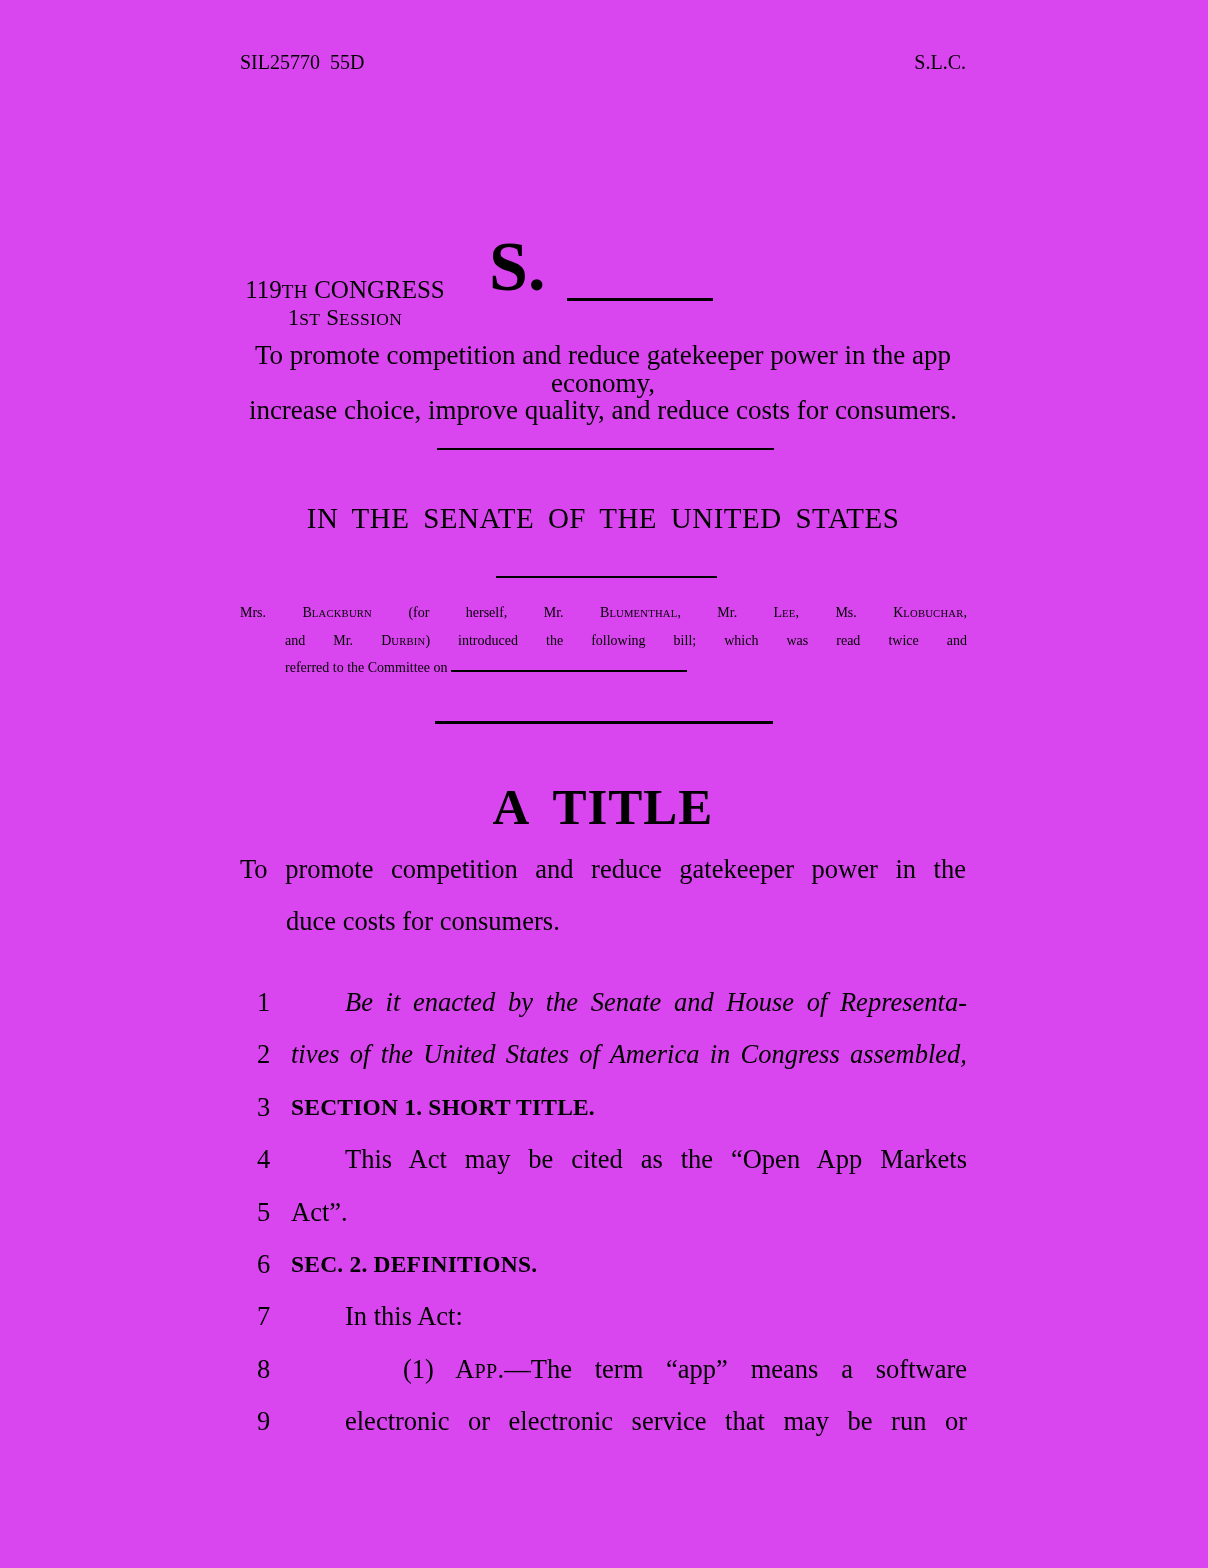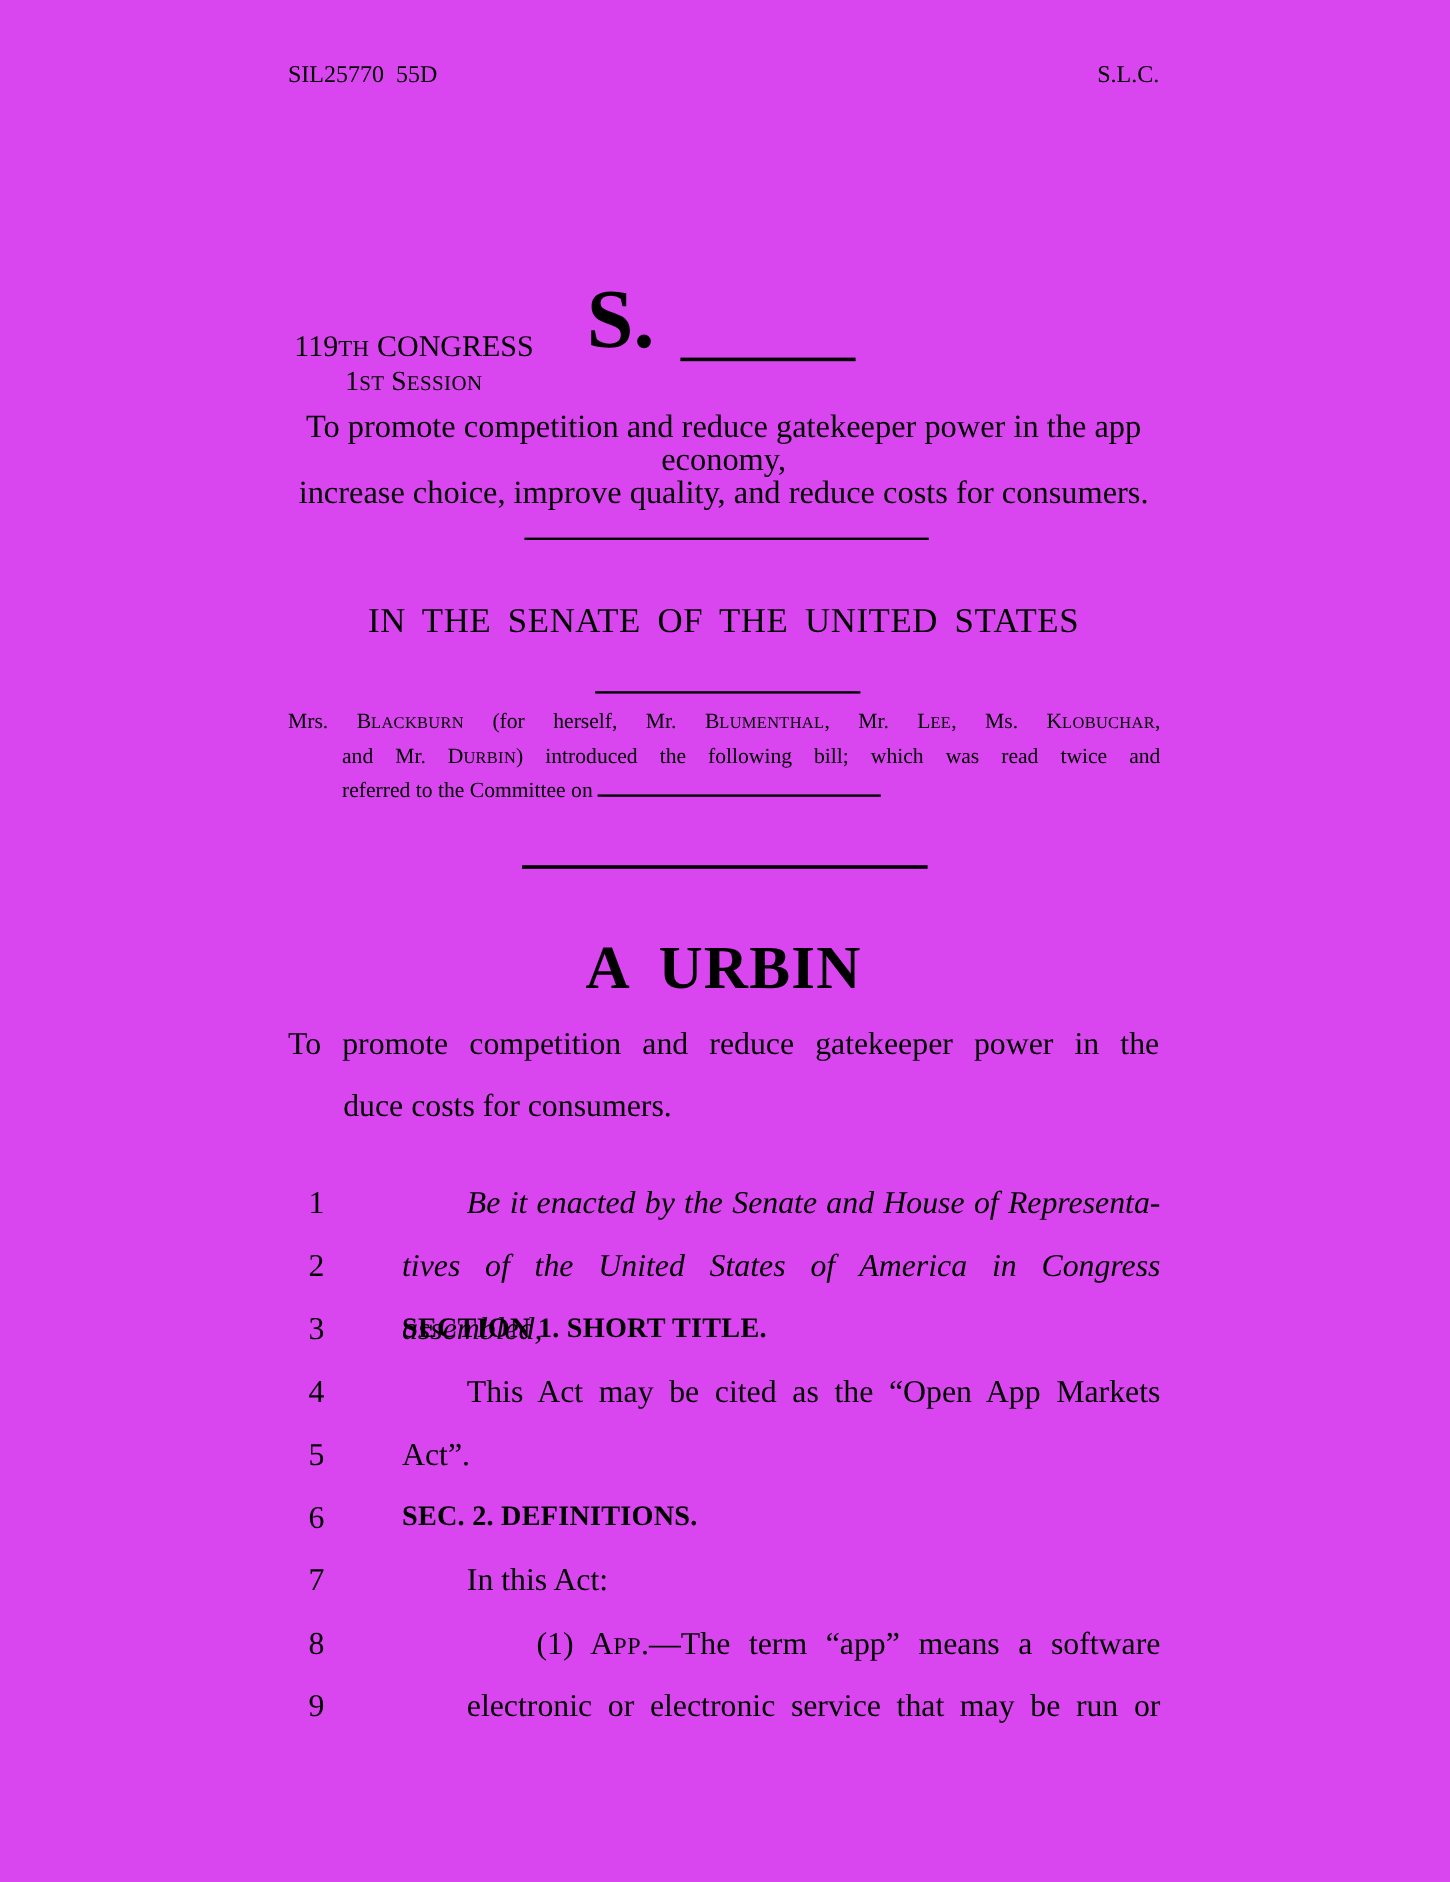--- a/index.html
+++ b/index.html
@@ -59,22 +59,22 @@
 
   
   .senate {
     position: absolute; left: 240px; top: 502px; width: 726px;
     text-align: center; font-size: 29px; line-height: 32px;
     word-spacing: 6px; letter-spacing: 0.5px;
   }
 
   
   .sponsor {
-    position: absolute; left: 240px; top: 588px; width: 727px;
-    font-size: 18px; line-height: 26.6px;
+    position: absolute; left: 240px; top: 600px; width: 727px;
+    font-size: 14px; line-height: 26.6px;
   }
   .sponsor .ln.ind { padding-left: 45px; }
   .sponsor .ln.just { text-align: justify; text-align-last: justify; }
 
   
   .btitle {
     position: absolute; left: 240px; top: 779px; width: 726px;
     text-align: center; font-size: 51px; font-weight: bold;
     line-height: 56px; letter-spacing: 1px; word-spacing: 12px;
   }
@@ -90,21 +90,21 @@
   
   .body-lines {
     position: absolute; left: 240px; top: 976px; width: 727px;
     font-size: 26.5px;
   }
   .line { display: flex; height: 52.4px; line-height: 52.4px; }
   .line .num {
     flex: 0 0 51px; padding-left: 17px; box-sizing: border-box;
     font-style: normal; font-weight: normal;
   }
-  .line .txt { flex: 1; margin-left: 44px; }
+  .line .txt { flex: 1; }
   .line.just .txt { text-align: justify; text-align-last: justify; }
   .line.i1 .txt { text-indent: 54px; }
   .line.i2 .txt { text-indent: 112px; }
   .line.italic .txt { font-style: italic; }
   .line.heading .txt { font-weight: bold; font-size: 23.5px; letter-spacing: 0.2px; }
 </style>
 </head>
 <body>
 
 <div class="page">
@@ -134,21 +134,21 @@
   <div class="rule-short"></div>
 
   <div class="sponsor">
     <div class="ln just"><span>Mrs. B</span><span class="sc">LACKBURN</span><span> (for herself, Mr. B</span><span class="sc">LUMENTHAL</span><span>, Mr. L</span><span class="sc">EE</span><span>, Ms. K</span><span class="sc">LOBUCHAR</span><span>,</span></div>
     <div class="ln ind just"><span>and Mr. D</span><span class="sc">URBIN</span><span>) introduced the following bill; which was read twice and</span></div>
     <div class="ln ind"><span>referred to the Committee on </span><span class="blank"></span></div>
   </div>
 
   <div class="rule-b"></div>
 
-  <div class="btitle">A URBIN</div>
+  <div class="btitle">A TITLE</div>
 
   <div class="ltitle">
     <div class="ln just">To promote competition and reduce gatekeeper power in the</div>
     <div class="ln ind">duce costs for consumers.</div>
   </div>
 
   <div class="body-lines">
     <div class="line just i1 italic">
       <span class="num">1</span>
       <span class="txt"><span>Be it enacted by the Senate and House of Representa-</span></span>

